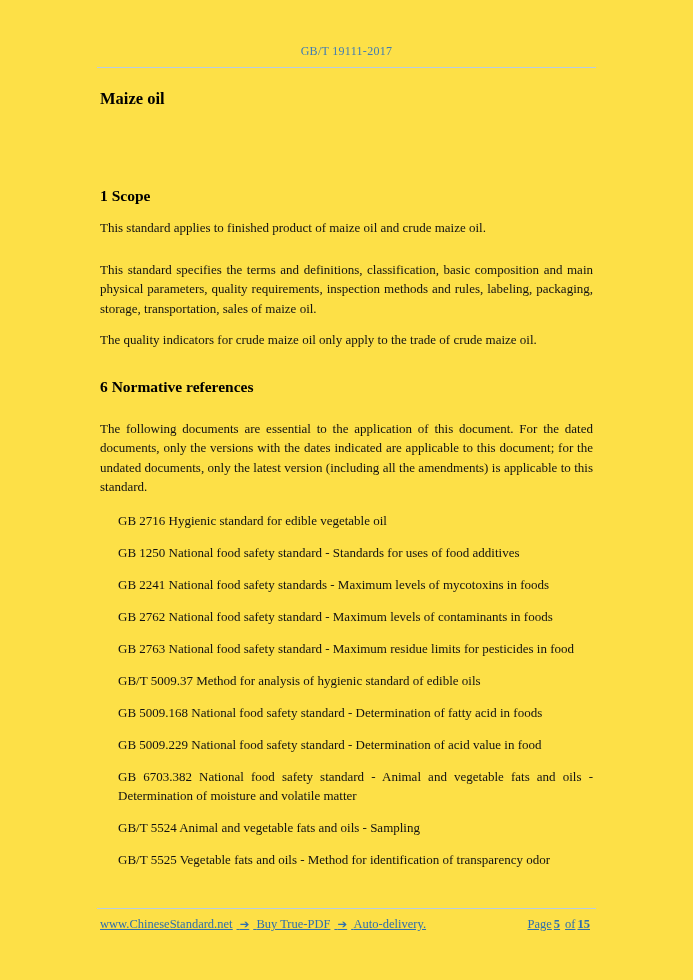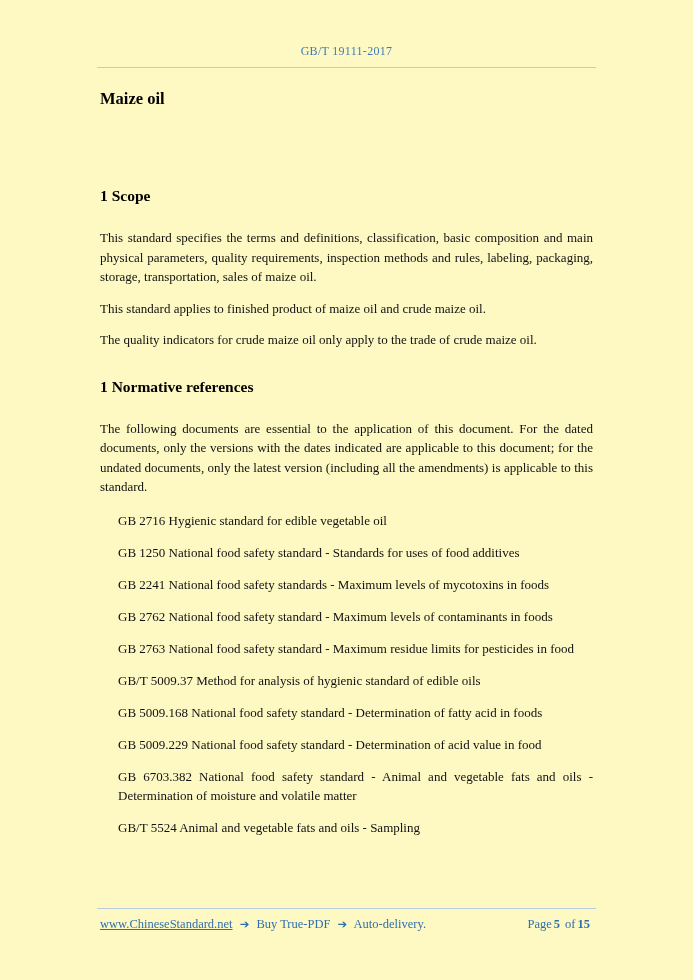--- a/index.html
+++ b/index.html
@@ -5,21 +5,21 @@
   html, body {
     margin: 0;
     padding: 0;
     background: #ffffff;
   }
   .page {
     position: relative;
     width: 693px;
     height: 980px;
     margin: 0 auto;
-    background: #fef9c3;
+    background: #fde047;
     box-sizing: border-box;
     padding: 44px 100px 0 100px;
     font-family: "Liberation Serif", "DejaVu Serif", serif;
     color: #111111;
     overflow: hidden;
   }
   .std-number {
     text-align: center;
     font-size: 12px;
     line-height: 14px;
@@ -70,20 +70,21 @@
     padding-top: 7px;
   }
   .footer-row {
     display: flex;
     justify-content: space-between;
     align-items: flex-start;
     font-size: 12.5px;
     line-height: 16px;
     color: #2f6fad;
     padding: 0 3px;
+    text-decoration: underline;
   }
   .footer-left span, .footer-left a { margin-right: 4px; }
   .site-link {
     color: #2f6fad;
     text-decoration: underline;
     cursor: pointer;
   }
   .arrow {
     color: #2f6fad;
     font-family: "DejaVu Sans", sans-serif;
@@ -99,39 +100,40 @@
 
   <div class="doc-header">
     <div class="std-number">GB/T 19111-2017</div>
   </div>
   <hr class="rule">
 
   <div class="doc-title">Maize oil</div>
 
   <div class="section">
     <div class="section-heading heading-scope">1 Scope</div>
+    <p class="para">This standard applies to finished product of maize oil and crude maize oil.</p>
     <p class="para first-para">This standard specifies the terms and definitions, classification, basic composition and main physical parameters, quality requirements, inspection methods and rules, labeling, packaging, storage, transportation, sales of maize oil.</p>
-    <p class="para">This standard applies to finished product of maize oil and crude maize oil.</p>
     <p class="para">The quality indicators for crude maize oil only apply to the trade of crude maize oil.</p>
   </div>
 
   <div class="section">
-    <div class="section-heading heading-normative">1 Normative references</div>
+    <div class="section-heading heading-normative">6 Normative references</div>
     <p class="para first-para">The following documents are essential to the application of this document. For the dated documents, only the versions with the dates indicated are applicable to this document; for the undated documents, only the latest version (including all the amendments) is applicable to this standard.</p>
     <div class="ref-list">
       <p class="ref">GB 2716 Hygienic standard for edible vegetable oil</p>
       <p class="ref">GB 1250 National food safety standard - Standards for uses of food additives</p>
       <p class="ref">GB 2241 National food safety standards - Maximum levels of mycotoxins in foods</p>
       <p class="ref">GB 2762 National food safety standard - Maximum levels of contaminants in foods</p>
       <p class="ref">GB 2763 National food safety standard - Maximum residue limits for pesticides in food</p>
       <p class="ref">GB/T 5009.37 Method for analysis of hygienic standard of edible oils</p>
       <p class="ref">GB 5009.168 National food safety standard - Determination of fatty acid in foods</p>
       <p class="ref">GB 5009.229 National food safety standard - Determination of acid value in food</p>
       <p class="ref">GB 6703.382 National food safety standard - Animal and vegetable fats and oils - Determination of moisture and volatile matter</p>
       <p class="ref">GB/T 5524 Animal and vegetable fats and oils - Sampling</p>
+      <p class="ref">GB/T 5525 Vegetable fats and oils - Method for identification of transparency odor</p>
     </div>
   </div>
 
   <div class="doc-footer">
     <div class="footer-row">
       <div class="footer-left">
         <a href="#" class="site-link">www.ChineseStandard.net</a>
         <span class="arrow">➔</span>
         <span>Buy True-PDF</span>
         <span class="arrow">➔</span>

